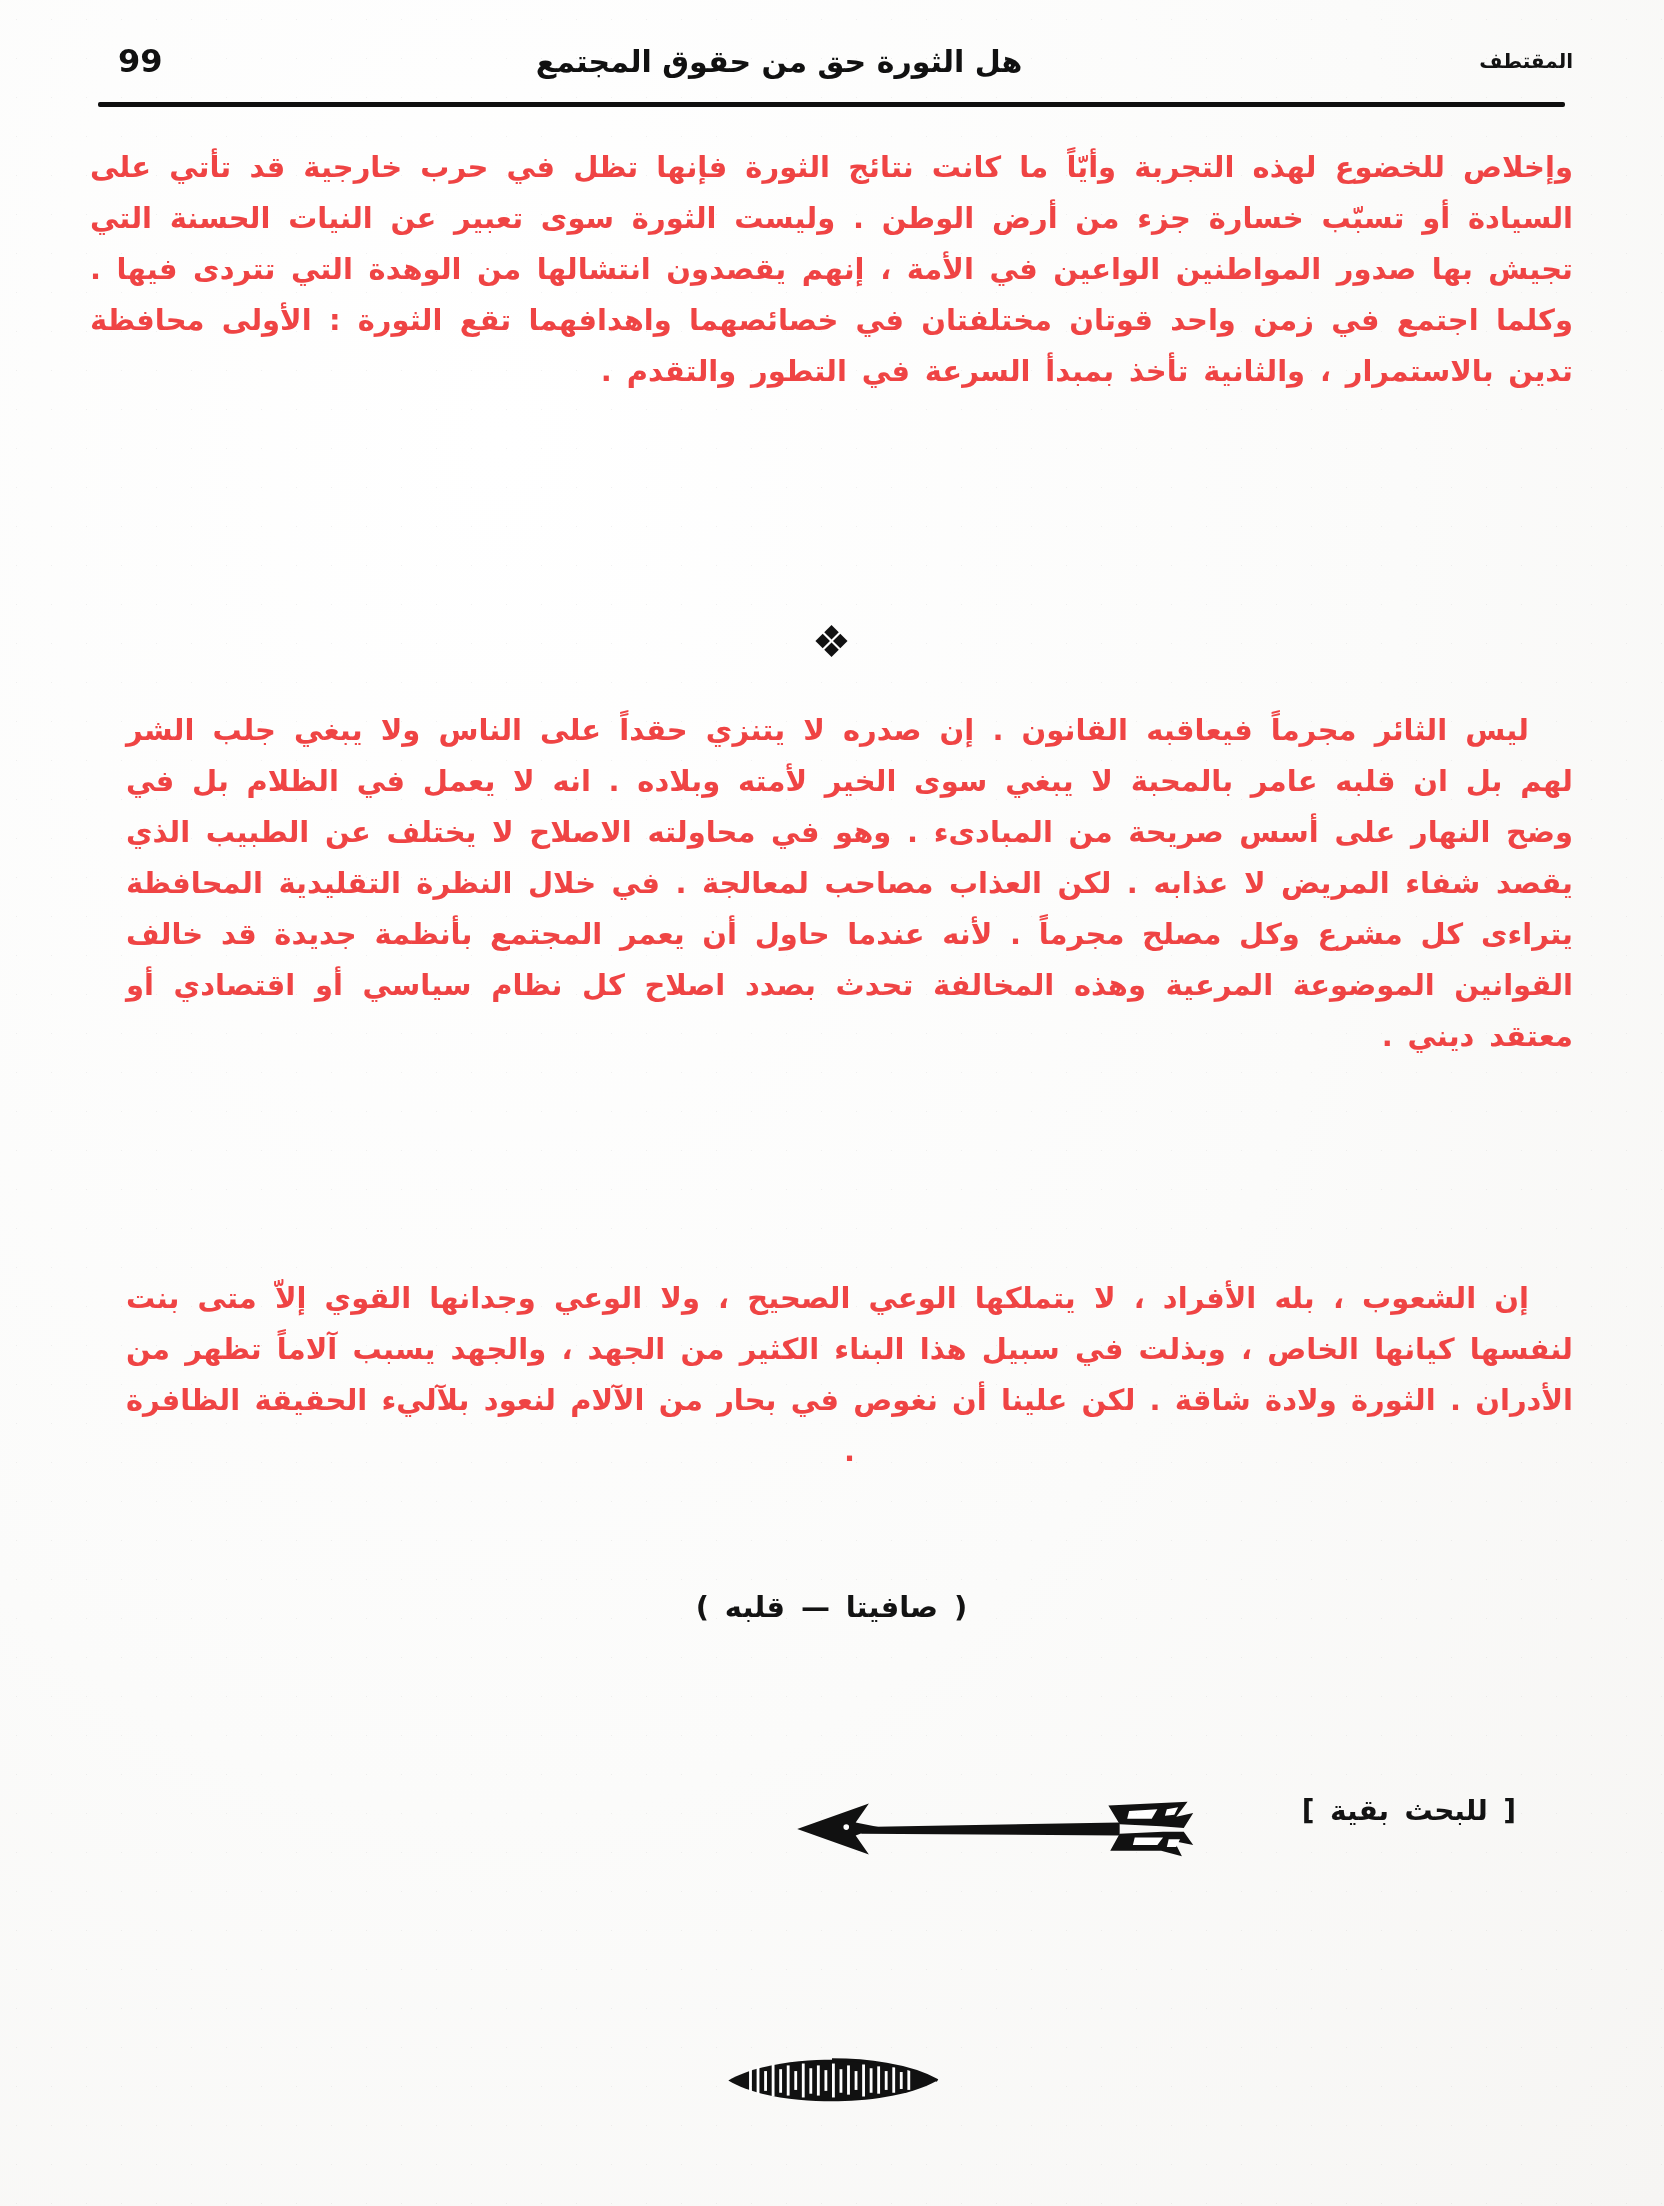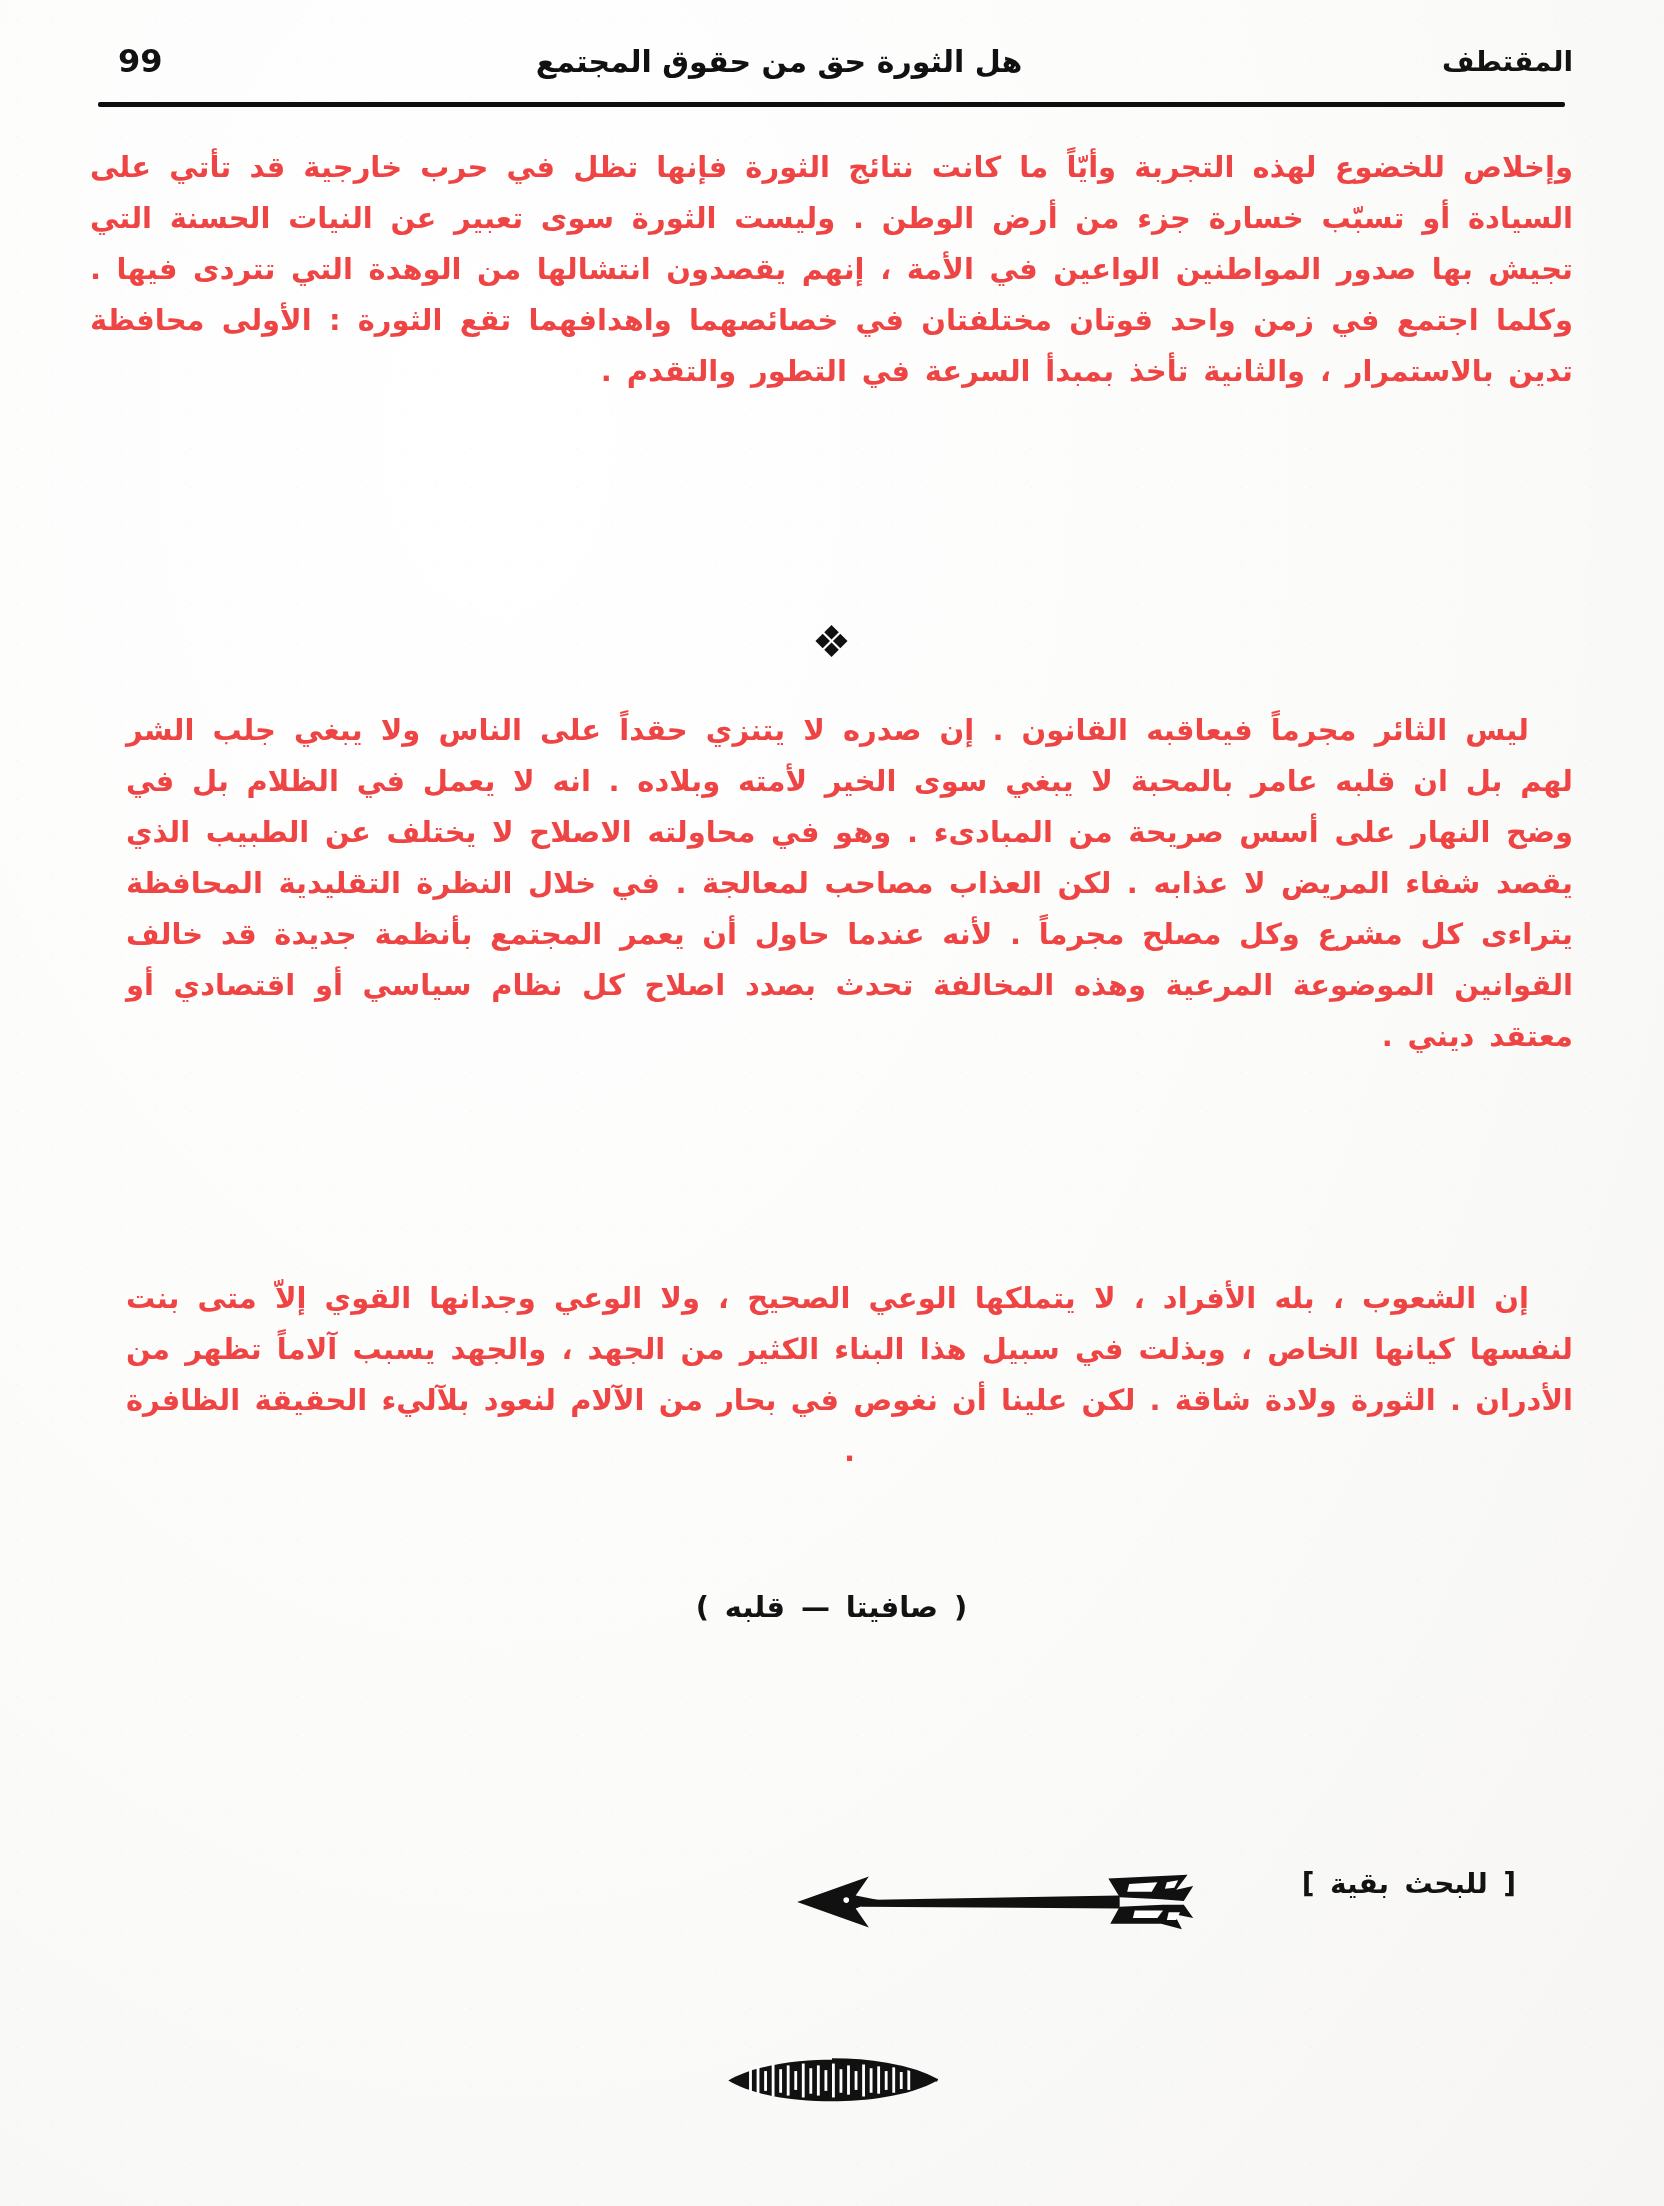--- a/index.html
+++ b/index.html
@@ -43,21 +43,21 @@
     right: 0;
     height: 66px;
     display: flex;
     align-items: center;
     direction: rtl;
   }
   .head-journal {
     width: 284px;
     text-align: right;
     font-family: "DejaVu Sans", sans-serif;
-    font-size: 28px;
+    font-size: 20px;
     font-weight: bold;
     color: #131313;
     letter-spacing: -0.9px;
   }
   .head-title {
     flex: 1;
     text-align: center;
     font-family: "DejaVu Sans", sans-serif;
     font-size: 30px;
     font-weight: bold;
@@ -206,21 +206,21 @@
     <div class="body-block" style="top:705px;">
       <p class="para para-indent para-last-right">ليس الثائر مجرماً فيعاقبه القانون . إن صدره لا يتنزي حقداً على الناس ولا يبغي جلب الشر لهم بل ان قلبه عامر بالمحبة لا يبغي سوى الخير لأمته وبلاده . انه لا يعمل في الظلام بل في وضح النهار على أسس صريحة من المبادىء . وهو في محاولته الاصلاح لا يختلف عن الطبيب الذي يقصد شفاء المريض لا عذابه . لكن العذاب مصاحب لمعالجة . في خلال النظرة التقليدية المحافظة يتراءى كل مشرع وكل مصلح مجرماً . لأنه عندما حاول أن يعمر المجتمع بأنظمة جديدة قد خالف القوانين الموضوعة المرعية وهذه المخالفة تحدث بصدد اصلاح كل نظام سياسي أو اقتصادي أو معتقد ديني .</p>
     </div>
 
     <div class="body-block" style="top:1273px;">
       <p class="para tight para-indent para-last-center">إن الشعوب ، بله الأفراد ، لا يتملكها الوعي الصحيح ، ولا الوعي وجدانها القوي إلاّ متى بنت لنفسها كيانها الخاص ، وبذلت في سبيل هذا البناء الكثير من الجهد ، والجهد يسبب آلاماً تظهر من الأدران . الثورة ولادة شاقة . لكن علينا أن نغوص في بحار من الآلام لنعود بلآليء الحقيقة الظافرة .</p>
     </div>
 
     <div class="signature" style="top:1590px;">( صافيتا — قلبه )</div>
 
-    <div class="footer-row" style="top:1852px;">
+    <div class="footer-row" style="top:1779px;">
 
       <div class="cont-note">[ للبحث بقية ]</div>
 
       <div class="arrow-ornament">
         <svg viewBox="0 0 430 70" width="407" height="66" aria-hidden="true">
 
           <path d="M78 33 L352 28 L352 42 L78 40 Z" fill="#111"></path>
 
           <path d="M10 35 L86 8 L72 28 L96 33 L72 42 L86 62 Z" fill="#111"></path>
           <circle cx="62" cy="33" r="3" fill="#fff"></circle>

